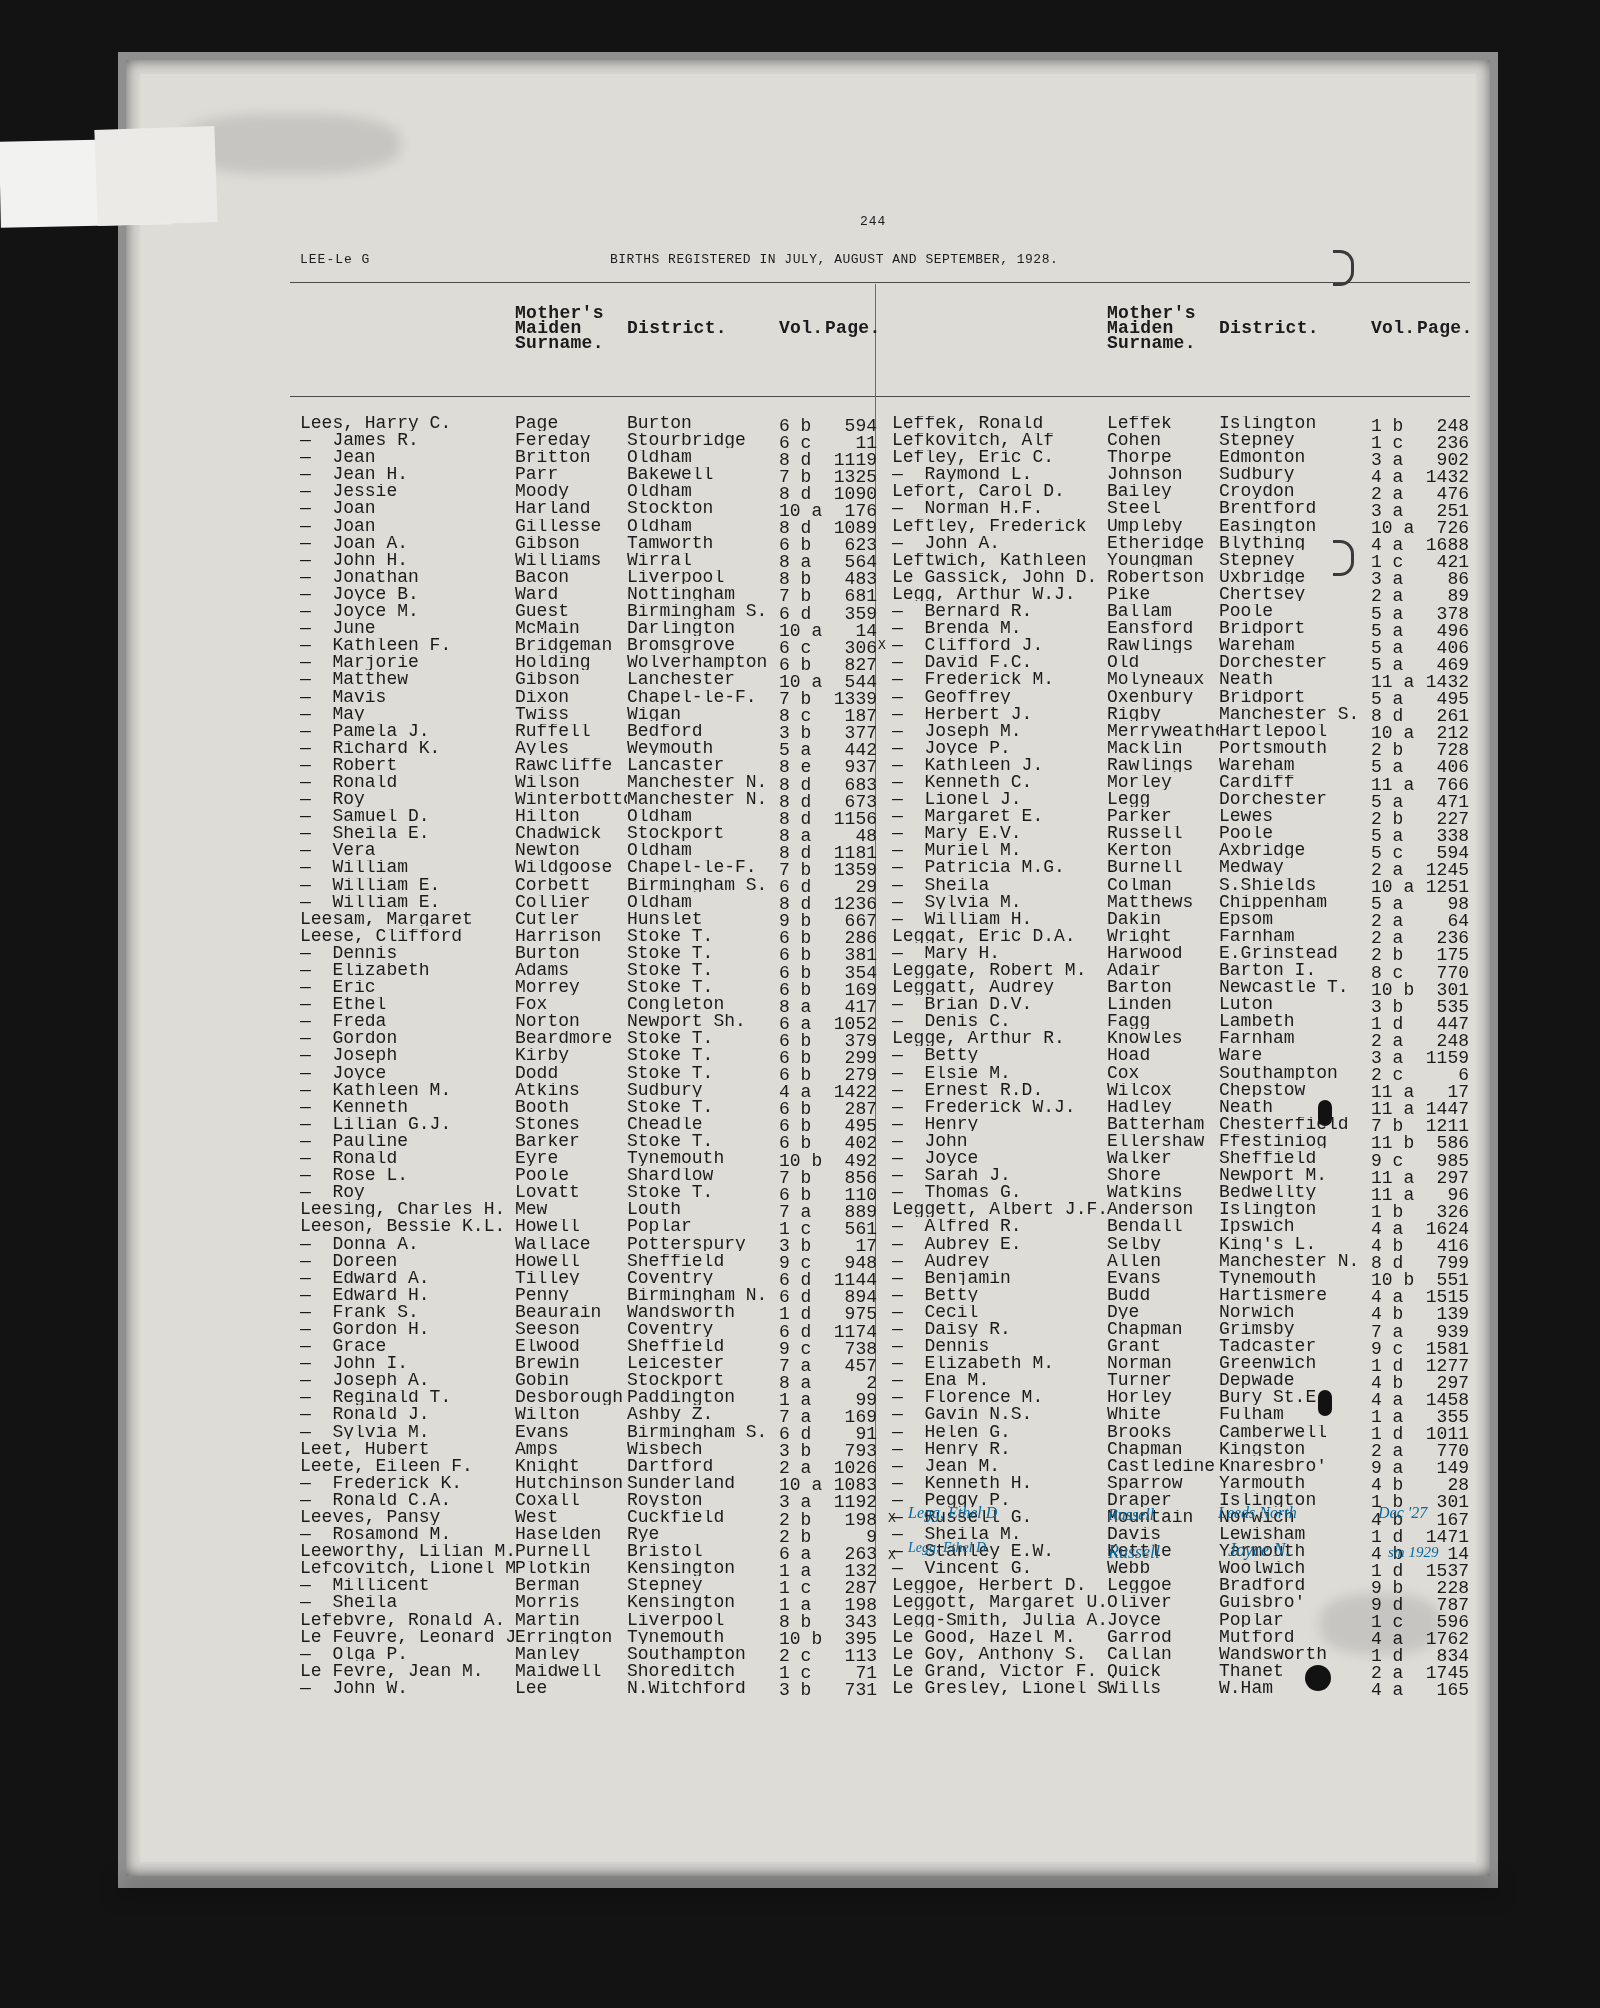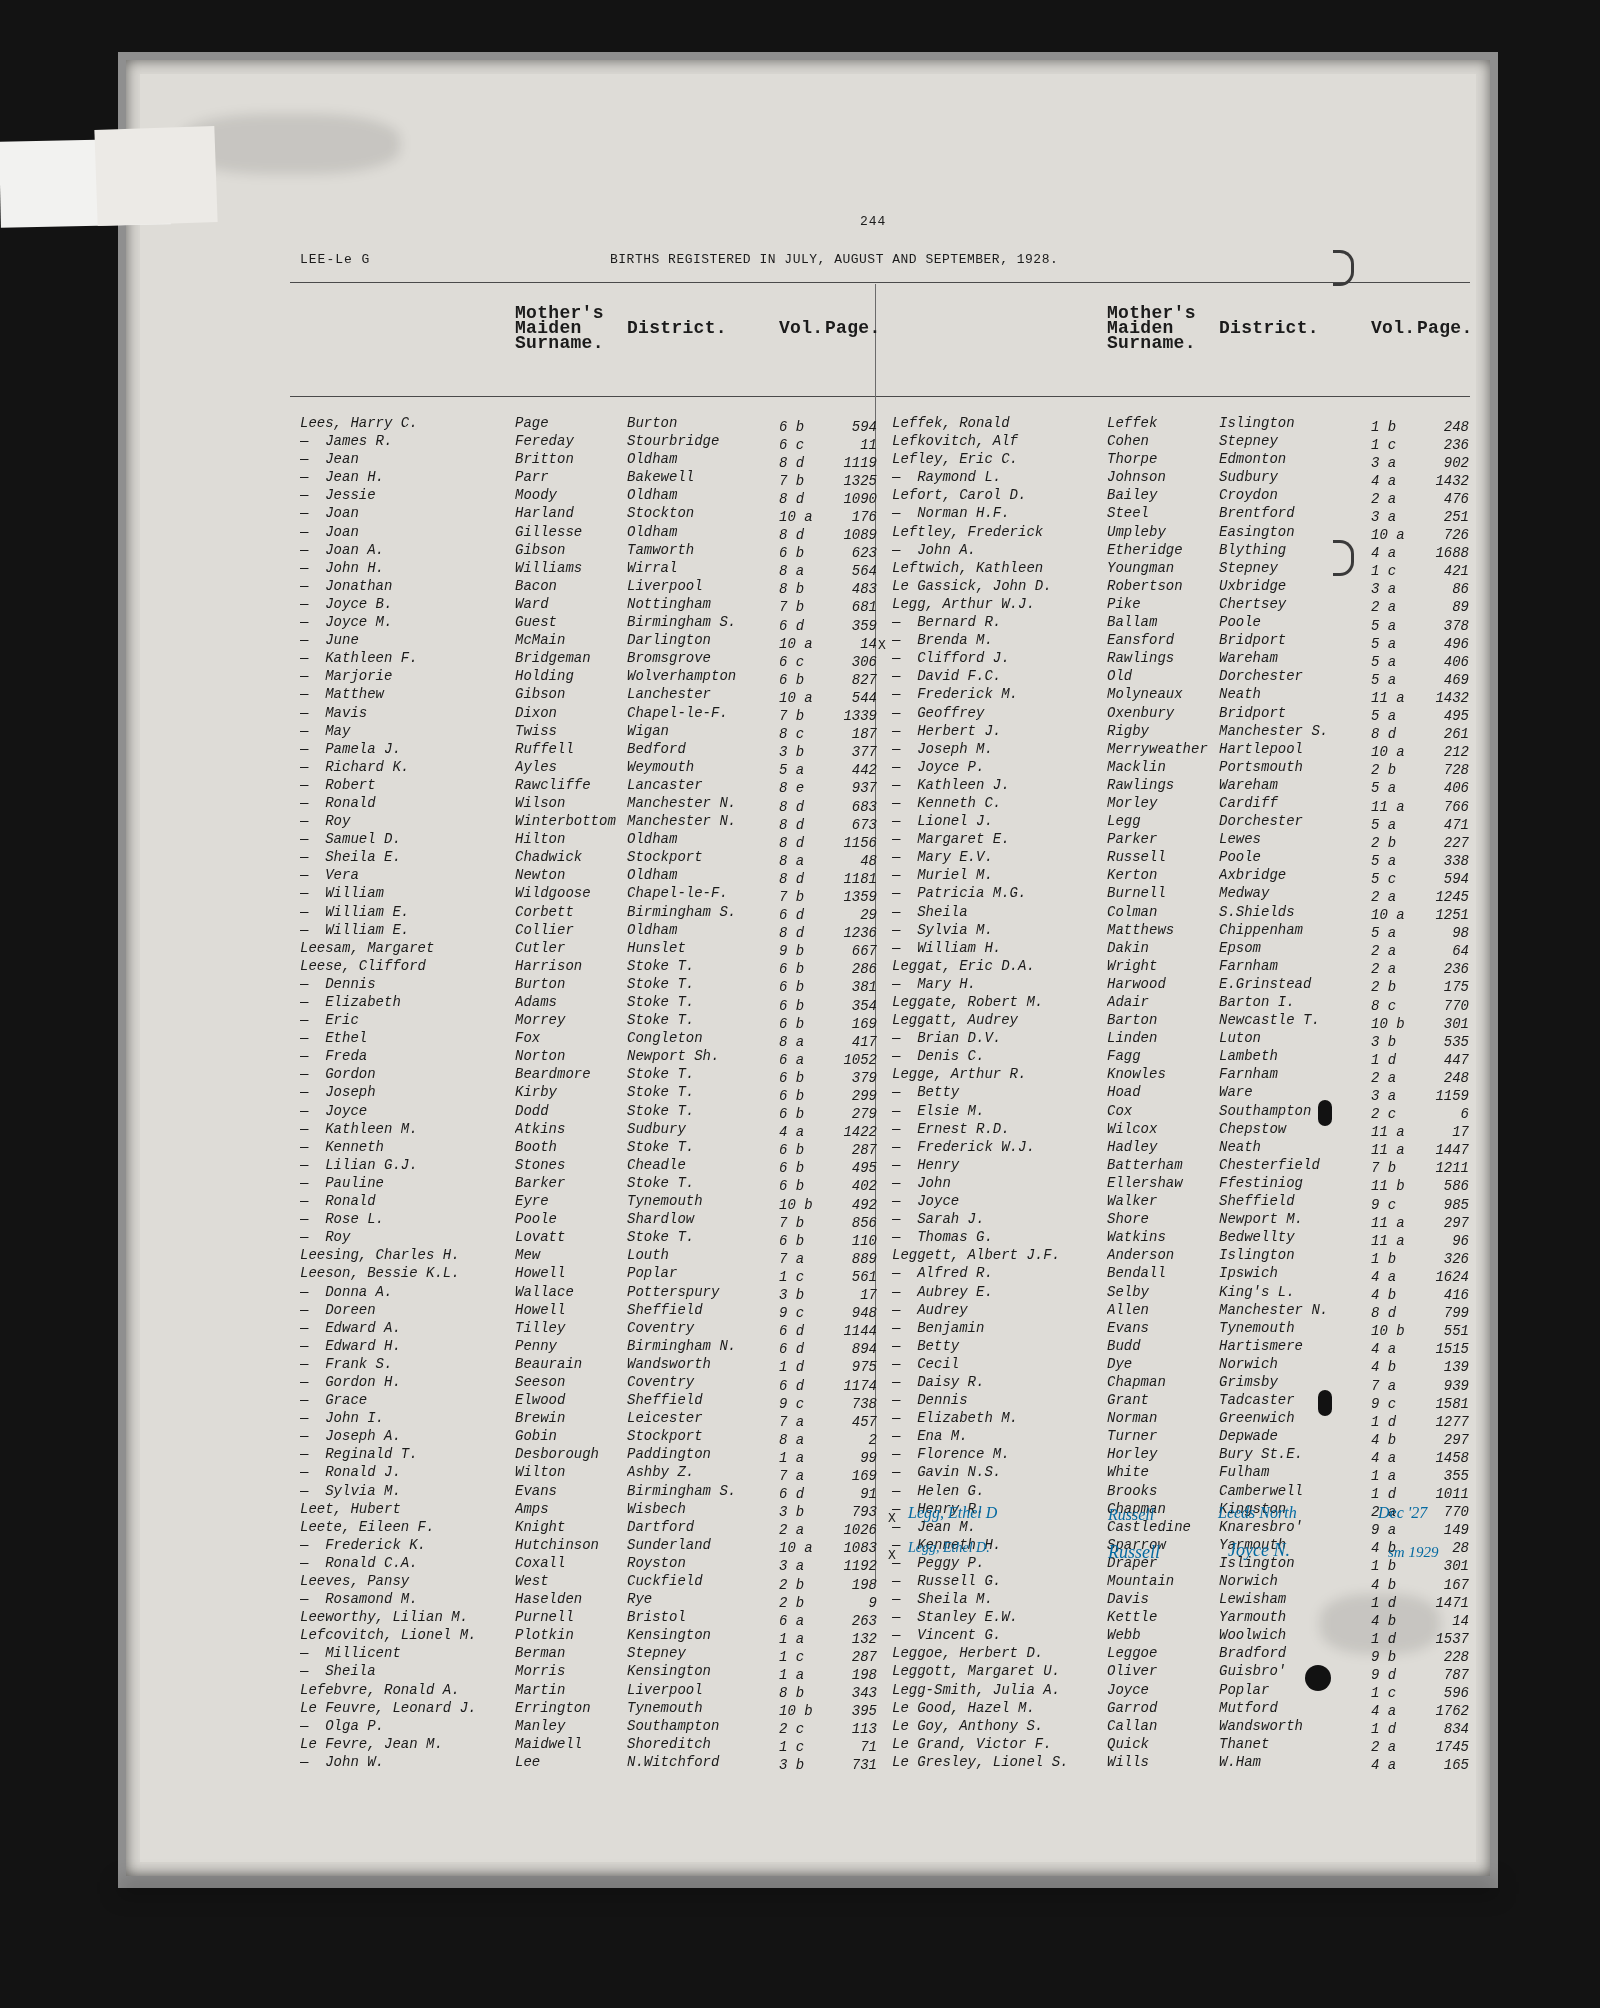--- a/index.html
+++ b/index.html
@@ -39,21 +39,21 @@
   }
   .pageno{position:absolute;left:560px;top:48px;font-size:13px;letter-spacing:1px;}
   .runhead-left{position:absolute;left:0px;top:86px;font-size:13px;letter-spacing:1px;}
   .runhead-center{position:absolute;left:310px;top:86px;font-size:13px;letter-spacing:.5px;}
   .rule{position:absolute;left:-10px;top:116px;width:1180px;height:1px;background:#4a4a4a;}
   .rule2{position:absolute;left:-10px;top:230px;width:1180px;height:1px;background:#4a4a4a;}
   .colrule{position:absolute;left:575px;top:118px;width:1px;height:1300px;background:#6b6b6b;}
 
   .hdr{position:absolute;font-size:18px;font-weight:bold;line-height:15px;letter-spacing:.3px;}
 
-  .col{position:absolute;font-size:14px;line-height:14.55px;white-space:pre;font-style:italic;}
+  .col{position:absolute;font-size:18px;line-height:14.55px;white-space:pre;}
   .colL{left:0px;top:250px;}
   .colR{left:592px;top:250px;}
 
   .nm{display:inline-block;width:215px;overflow:hidden;}
   .mn{display:inline-block;width:112px;overflow:hidden;}
   .ds{display:inline-block;width:152px;overflow:hidden;}
   .vl{display:inline-block;width:46px;text-align:left;}
   .pg{display:inline-block;width:52px;text-align:right;}
 
   .xmark{position:absolute;font-size:13px;color:#222;}

